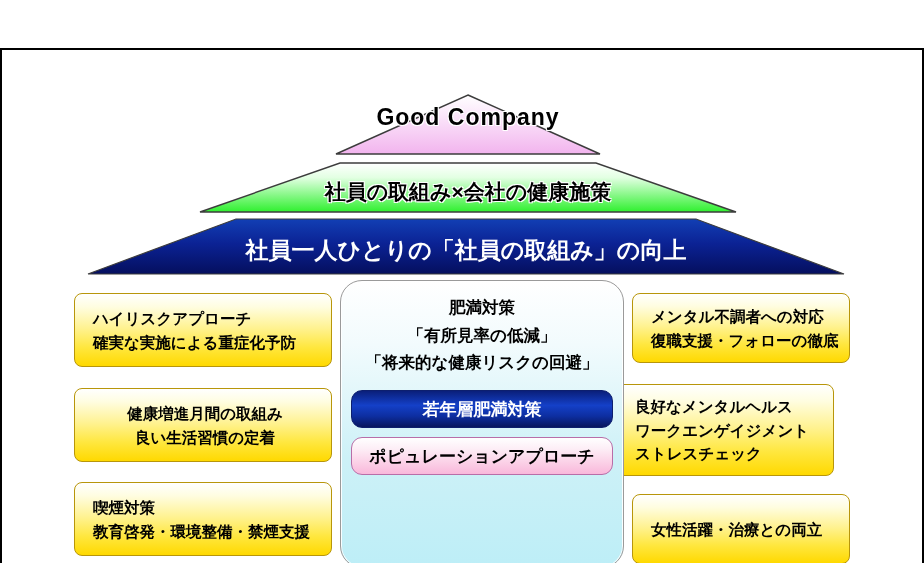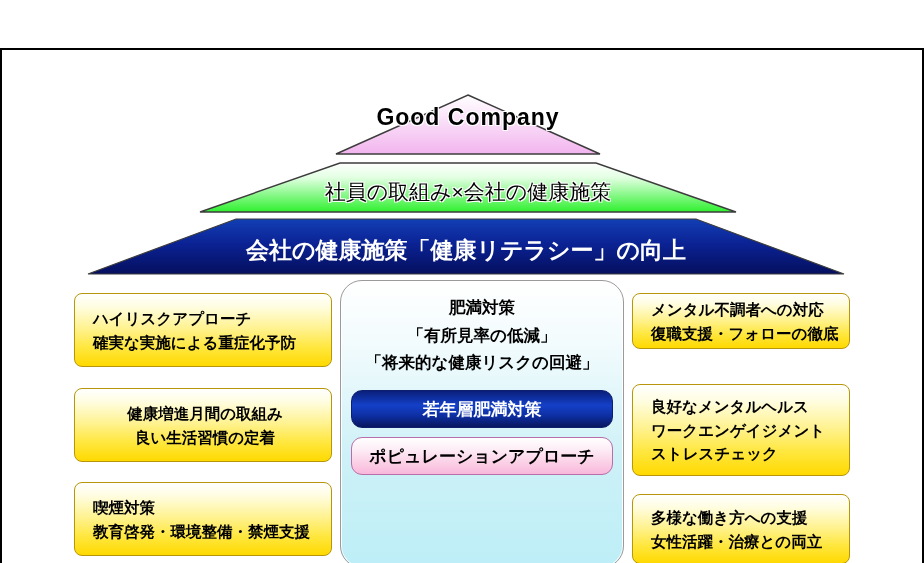--- a/index.html
+++ b/index.html
@@ -61,21 +61,21 @@
   }
   .pyramid-mid svg { display: block; }
 
   .mid-label {
     position: absolute;
     left: 196px;
     top: 128px;
     width: 540px;
     text-align: center;
     font-size: 21px;
-    font-weight: normal;
+    font-weight: bold;
     color: #000000;
     text-shadow: 1px 1px 0 #ffffff, -1px -1px 0 #ffffff,
                  1px -1px 0 #ffffff, -1px 1px 0 #ffffff;
     white-space: nowrap;
   }
 
   .pyramid-base {
     position: absolute;
     left: 84px;
     top: 168px;
@@ -128,22 +128,22 @@
     font-weight: bold;
     color: #000000;
     line-height: 1.52;
     white-space: nowrap;
   }
 
   .left-1  { left: 72px; top: 243px; width: 258px; height: 74px; }
   .left-2  { left: 72px; top: 338px; width: 258px; height: 74px; text-align: center; }
   .left-3  { left: 72px; top: 432px; width: 258px; height: 74px; }
 
-  .right-1 { left: 630px; top: 243px; width: 218px; height: 56px; }
-  .right-2 { left: 630px; top: 334px; width: 218px; height: 92px; }
+  .right-1 { left: 630px; top: 243px; width: 218px; height: 70px; }
+  .right-2 { left: 614px; top: 334px; width: 218px; height: 92px; }
   .right-3 { left: 630px; top: 444px; width: 218px; height: 70px; }
 
   
   .center-panel {
     position: absolute;
     left: 338px;
     top: 230px;
     width: 284px;
     height: 288px;
     box-sizing: border-box;
@@ -233,21 +233,21 @@
         <defs>
           <linearGradient id="gBase" x1="0" y1="0" x2="0" y2="1">
             <stop offset="0%" stop-color="#123fb4"></stop>
             <stop offset="45%" stop-color="#0b2294"></stop>
             <stop offset="100%" stop-color="#050f5e"></stop>
           </linearGradient>
         </defs>
         <polygon points="150,1 610,1 758,56 2,56" fill="url(#gBase)" stroke="#3c3c3c" stroke-width="1.2"></polygon>
       </svg>
     </div>
-    <div class="base-label">会社の健康施策「健康リテラシー」の向上</div>
+    <div class="base-label">社員一人ひとりの「社員の取組み」の向上</div>
 
     <div class="ybox left-1">
       <div class="ln">ハイリスクアプローチ</div>
       <div class="ln">確実な実施による重症化予防</div>
     </div>
 
     <div class="ybox left-2">
       <div class="ln">健康増進月間の取組み</div>
       <div class="ln">良い生活習慣の定着</div>
     </div>
@@ -262,21 +262,20 @@
       <div class="ln">復職支援・フォローの徹底</div>
     </div>
 
     <div class="ybox right-2">
       <div class="ln">良好なメンタルヘルス</div>
       <div class="ln">ワークエンゲイジメント</div>
       <div class="ln">ストレスチェック</div>
     </div>
 
     <div class="ybox right-3">
-      <div class="ln">多様な働き方への支援</div>
       <div class="ln">女性活躍・治療との両立</div>
     </div>
 
     <div class="center-panel">
       <div class="center-head">
         <div class="hl">肥満対策</div>
         <div class="hl">「有所見率の低減」</div>
         <div class="hl">「将来的な健康リスクの回避」</div>
       </div>
 

